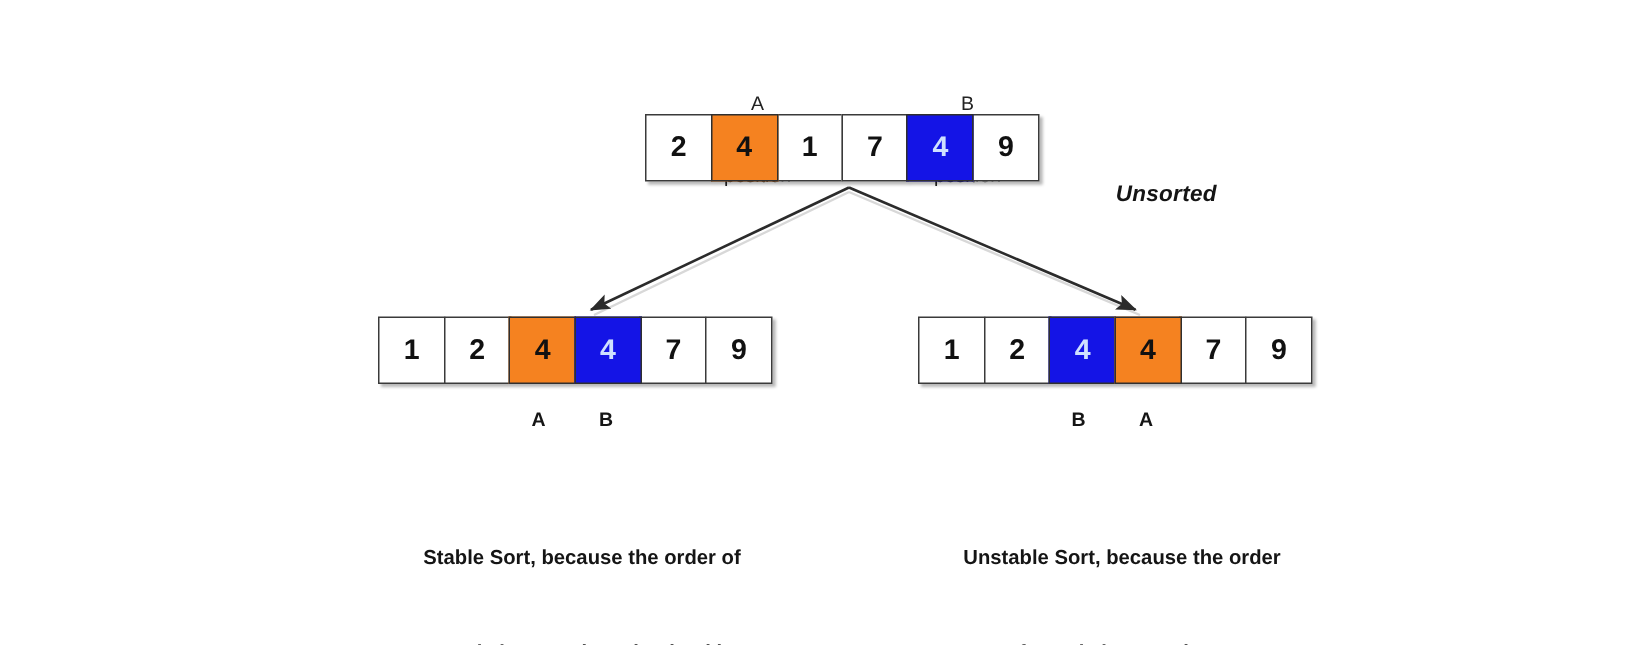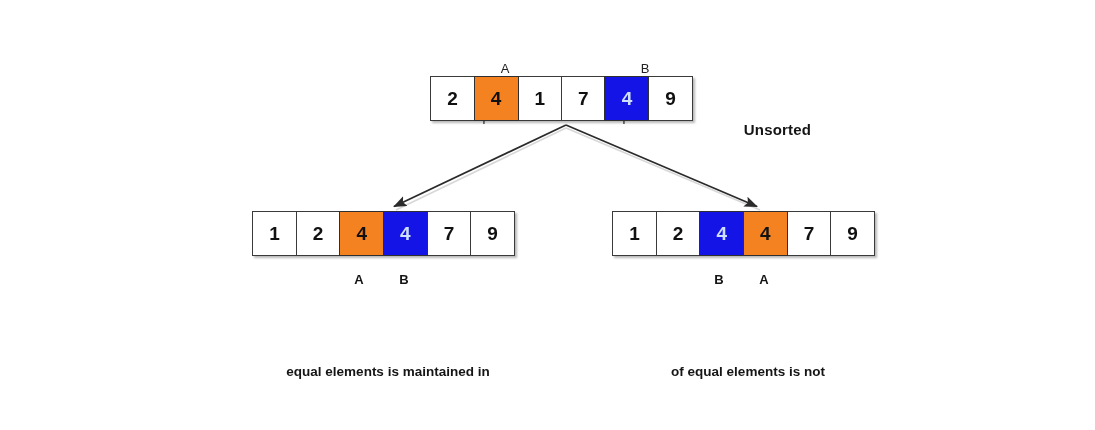--- a/index.html
+++ b/index.html
@@ -35,21 +35,21 @@
   }
   .pos-label .pl-letter { display: block; }
   .pos-label .pl-word   { display: block; }
 
   .side-label {
     font-size: 15px;
     font-weight: 700;
     color: #151515;
     letter-spacing: .2px;
   }
-  .side-label span { display: block; }
+  .side-label span { display: block; font-style: italic; }
 
   .ab-label {
     font-size: 13px;
     font-weight: 700;
     color: #151515;
   }
 
   .caption {
     font-size: 13.5px;
     font-weight: 700;
@@ -173,20 +173,21 @@
       </div>
       <div class="cell">
         <span>9</span>
       </div>
     </div>
 
   <div class="txt ab-label" style="left:337px; top:272px; width:44px;">A</div>
   <div class="txt ab-label" style="left:382px; top:272px; width:44px;">B</div>
 
   <div class="txt caption" style="left:228px; top:320px; width:320px;">
+    <div>Stable Sort, because the order of</div>
     <div>equal elements is maintained in</div>
     
   </div>
 
   <div class="array" id="unstable-array" style="left:612px; top:211px;">
       <div class="cell">
         <span>1</span>
       </div>
       <div class="cell">
         <span>2</span>
@@ -202,17 +203,18 @@
       </div>
       <div class="cell">
         <span>9</span>
       </div>
     </div>
 
   <div class="txt ab-label" style="left:697px; top:272px; width:44px;">B</div>
   <div class="txt ab-label" style="left:742px; top:272px; width:44px;">A</div>
 
   <div class="txt caption" style="left:588px; top:320px; width:320px;">
+    <div>Unstable Sort, because the order</div>
     <div>of equal elements is not</div>
     
   </div>
 
 </div>
 
 </body></html>

